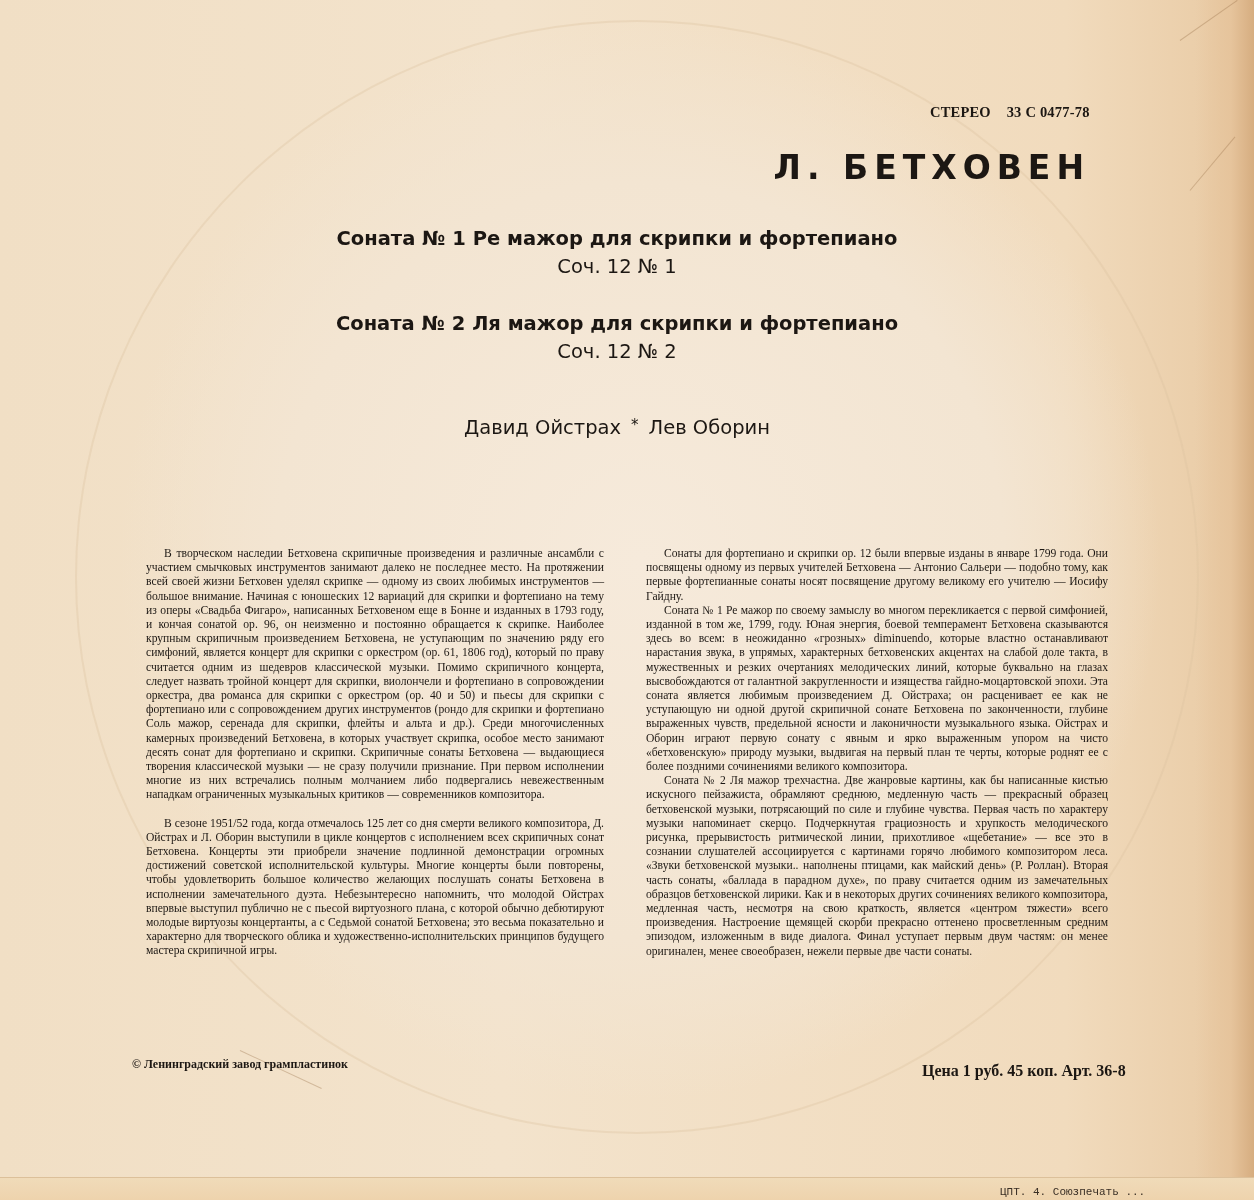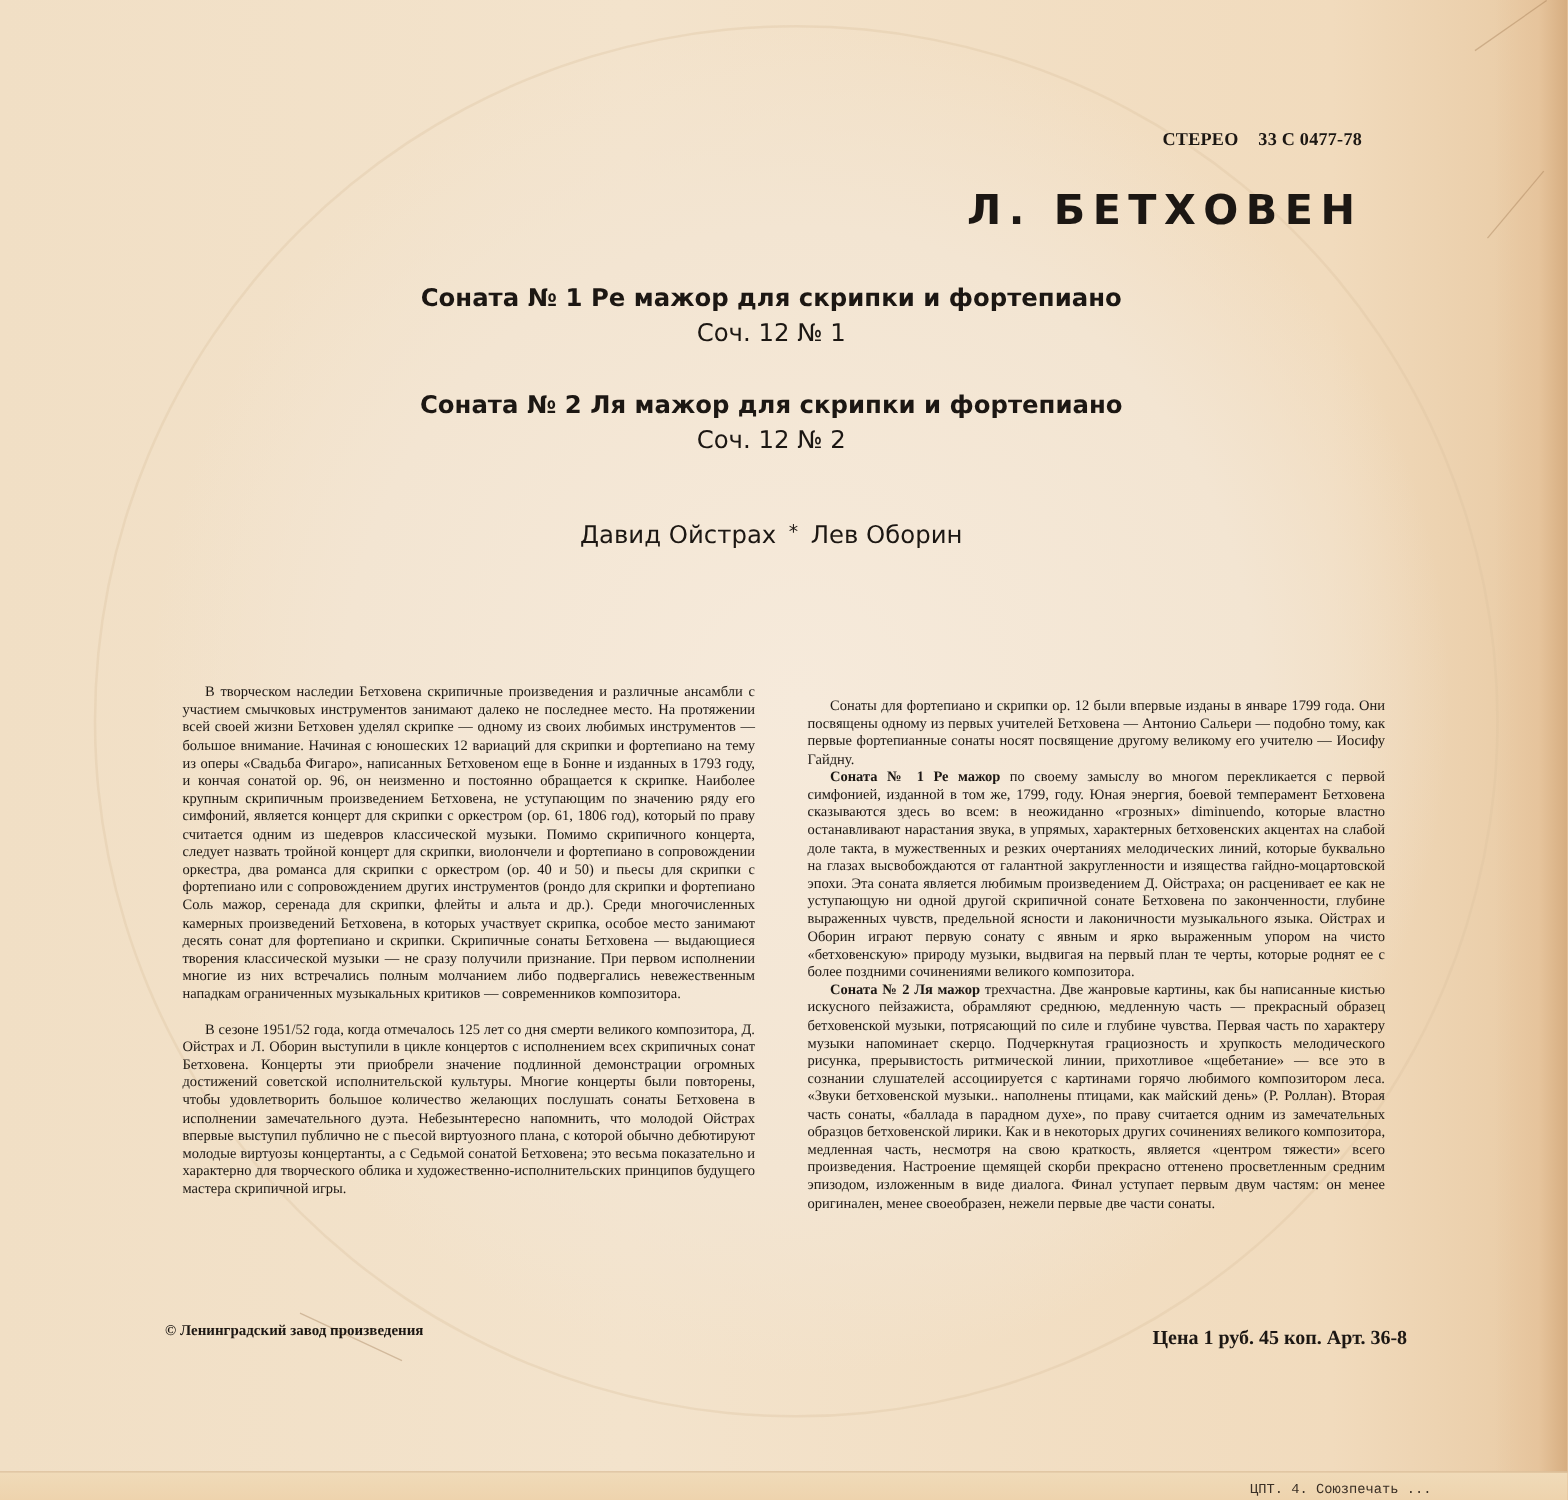--- a/index.html
+++ b/index.html
@@ -58,22 +58,22 @@
   }
   .performers .sep { margin:0 10px; font-size:15px; vertical-align:4px; }
   .col {
     position:absolute; top:547px; width:458px;
     font-size:11.6px; line-height:14.2px; text-align:justify;
     hyphens:manual;
   }
   .col p { margin:0; text-indent:18px; }
   .col p + p.gap { margin-top:14px; }
   .col-left { left:146px; }
-  .col-right { left:646px; width:462px;margin-top:11px; }
-  .col b { font-weight:bold; }
+  .col-right { left:646px; width:462px; }
+  .col b { font-weight:normal; }
   .footer-left {
     position:absolute; left:132px; top:1057px; font-size:12px; font-weight:bold;
   }
   .footer-right {
     position:absolute; left:922px; top:1062px; font-size:16px; font-weight:bold;
   }
   .bottom-print {
     position:absolute; left:1000px; top:1186px; font-size:11px;
     font-family:Liberation Mono, monospace; color:#3a2f25; white-space:nowrap;
   }
@@ -113,17 +113,17 @@
   <p>В творческом наследии Бетховена скрипичные произведения и различные ансамбли с участием смычковых инструментов занимают далеко не последнее место. На протяжении всей своей жизни Бетховен уделял скрипке — одному из своих любимых инструментов — большое внимание. Начиная с юношеских 12 вариаций для скрипки и фортепиано на тему из оперы «Свадьба Фигаро», написанных Бетховеном еще в Бонне и изданных в 1793 году, и кончая сонатой ор. 96, он неизменно и постоянно обращается к скрипке. Наиболее крупным скрипичным произведением Бетховена, не уступающим по значению ряду его симфоний, является концерт для скрипки с оркестром (ор. 61, 1806 год), который по праву считается одним из шедевров классической музыки. Помимо скрипичного концерта, следует назвать тройной концерт для скрипки, виолончели и фортепиано в сопровождении оркестра, два романса для скрипки с оркестром (ор. 40 и 50) и пьесы для скрипки с фортепиано или с сопровождением других инструментов (рондо для скрипки и фортепиано Соль мажор, серенада для скрипки, флейты и альта и др.). Среди многочисленных камерных произведений Бетховена, в которых участвует скрипка, особое место занимают десять сонат для фортепиано и скрипки. Скрипичные сонаты Бетховена — выдающиеся творения классической музыки — не сразу получили признание. При первом исполнении многие из них встречались полным молчанием либо подвергались невежественным нападкам ограниченных музыкальных критиков — современников композитора.</p>
   <p class="gap">В сезоне 1951/52 года, когда отмечалось 125 лет со дня смерти великого композитора, Д. Ойстрах и Л. Оборин выступили в цикле концертов с исполнением всех скрипичных сонат Бетховена. Концерты эти приобрели значение подлинной демонстрации огромных достижений советской исполнительской культуры. Многие концерты были повторены, чтобы удовлетворить большое количество желающих послушать сонаты Бетховена в исполнении замечательного дуэта. Небезынтересно напомнить, что молодой Ойстрах впервые выступил публично не с пьесой виртуозного плана, с которой обычно дебютируют молодые виртуозы концертанты, а с Седьмой сонатой Бетховена; это весьма показательно и характерно для творческого облика и художественно-исполнительских принципов будущего мастера скрипичной игры.</p>
 </div>
 
 <div class="col col-right">
   <p><b></b><span>Сонаты для фортепиано и скрипки ор. 12 были впервые изданы в январе 1799 года. Они посвящены одному из первых учителей Бетховена — Антонио Сальери — подобно тому, как первые фортепианные сонаты носят посвящение другому великому его учителю — Иосифу Гайдну.</span></p>
   <p><b>Соната № 1 Ре мажор</b><span> по своему замыслу во многом перекликается с первой симфонией, изданной в том же, 1799, году. Юная энергия, боевой темперамент Бетховена сказываются здесь во всем: в неожиданно «грозных» diminuendo, которые властно останавливают нарастания звука, в упрямых, характерных бетховенских акцентах на слабой доле такта, в мужественных и резких очертаниях мелодических линий, которые буквально на глазах высвобождаются от галантной закругленности и изящества гайдно-моцартовской эпохи. Эта соната является любимым произведением Д. Ойстраха; он расценивает ее как не уступающую ни одной другой скрипичной сонате Бетховена по законченности, глубине выраженных чувств, предельной ясности и лаконичности музыкального языка. Ойстрах и Оборин играют первую сонату с явным и ярко выраженным упором на чисто «бетховенскую» природу музыки, выдвигая на первый план те черты, которые роднят ее с более поздними сочинениями великого композитора.</span></p>
   <p><b>Соната № 2 Ля мажор</b><span> трехчастна. Две жанровые картины, как бы написанные кистью искусного пейзажиста, обрамляют среднюю, медленную часть — прекрасный образец бетховенской музыки, потрясающий по силе и глубине чувства. Первая часть по характеру музыки напоминает скерцо. Подчеркнутая грациозность и хрупкость мелодического рисунка, прерывистость ритмической линии, прихотливое «щебетание» — все это в сознании слушателей ассоциируется с картинами горячо любимого композитором леса. «Звуки бетховенской музыки.. наполнены птицами, как майский день» (Р. Роллан). Вторая часть сонаты, «баллада в парадном духе», по праву считается одним из замечательных образцов бетховенской лирики. Как и в некоторых других сочинениях великого композитора, медленная часть, несмотря на свою краткость, является «центром тяжести» всего произведения. Настроение щемящей скорби прекрасно оттенено просветленным средним эпизодом, изложенным в виде диалога. Финал уступает первым двум частям: он менее оригинален, менее своеобразен, нежели первые две части сонаты.</span></p>
 </div>
 
-<div class="footer-left">© Ленинградский завод произведения</div>
+<div class="footer-left">© Ленинградский завод грампластинок</div>
 <div class="footer-right">Цена 1 руб. 45 коп. Арт. 36-8</div>
 
 <div class="bottom-strip"></div>
 <div class="bottom-print">ЦПТ. 4. Союзпечать ...</div>
 
 </body></html>

